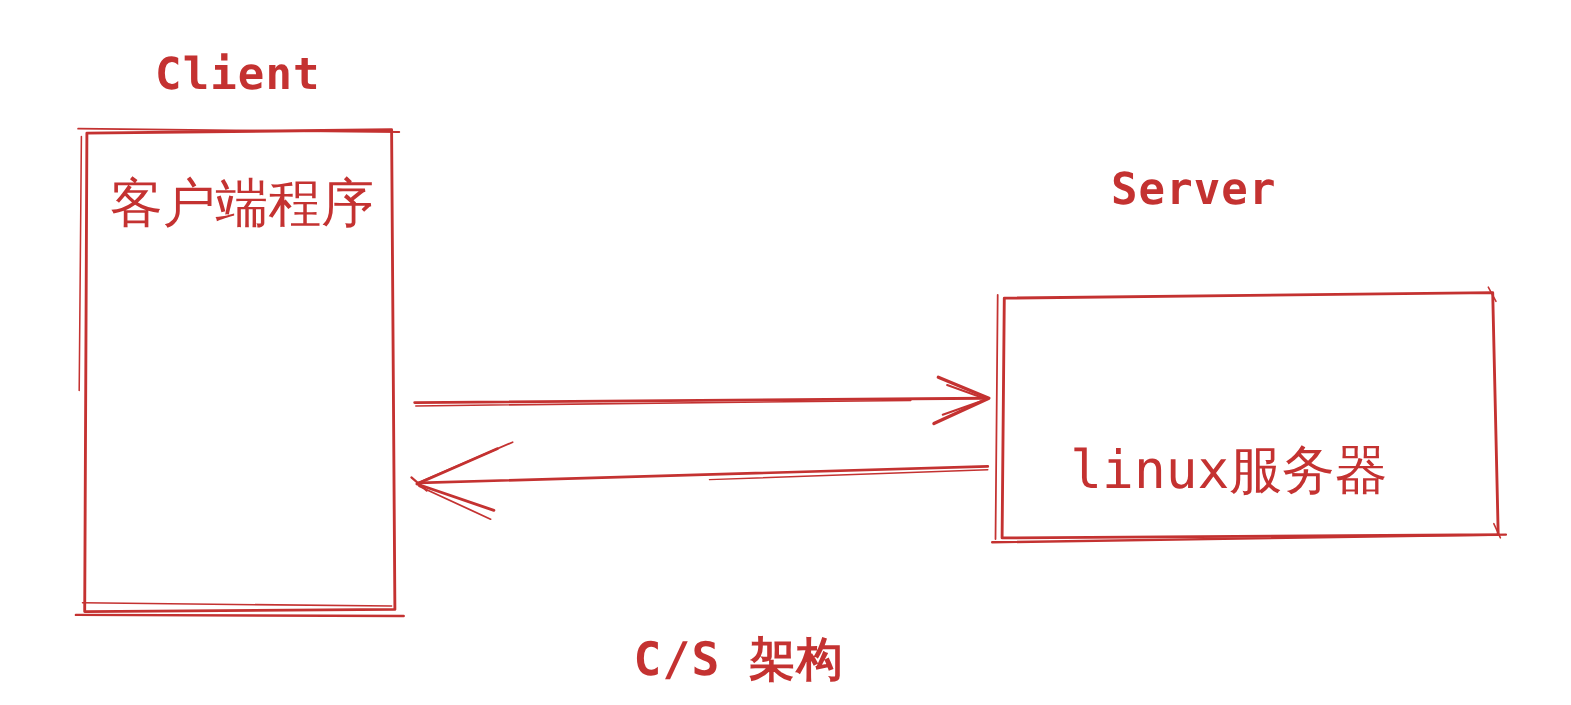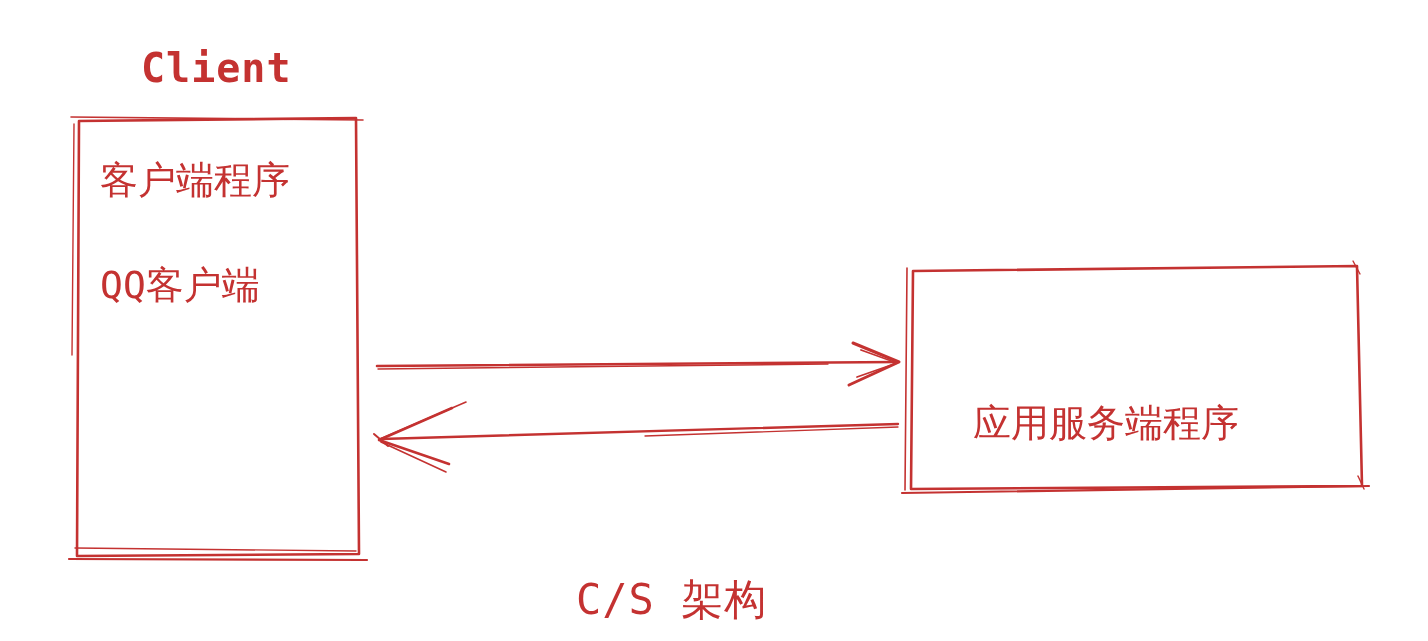--- a/index.html
+++ b/index.html
@@ -31,26 +31,26 @@
     position: absolute;
     white-space: nowrap;
     line-height: 1;
   }
   .title {
     font-size: 40px;
     font-weight: bold;
     letter-spacing: 1px;
   }
   .item {
-    font-size: 38px;
+    font-size: 48px;
     font-weight: 500;
   }
   .caption {
     font-size: 42px;
-    font-weight: 400;
+    font-weight: 700;
     letter-spacing: 1px;
   }
 </style>
 </head>
 <body>
 
 <div class="canvas">
 
   <svg class="strokes" width="1428" height="641" viewBox="0 0 1428 641">
 
@@ -82,19 +82,19 @@
       <path d="M898,427 L645,436" stroke-width="1.3"></path>
       <path d="M452,408 L379,440 L449,464" stroke-width="2.6"></path>
       <path d="M466,402 L380,439" stroke-width="1.6"></path>
       <path d="M381,442 L446,472" stroke-width="1.6"></path>
       <path d="M374,434 L388,446" stroke-width="2"></path>
     </g>
   </svg>
 
   <div class="txt title" style="left:141px; top:48px">Client</div>
   <div class="txt item" style="left:100px; top:161px">客户端程序</div>
-  <div class="txt item" style="left:100px; top:266px">QQ客户端</div>
 
-  <div class="txt item" style="left:973px; top:404px">应用服务端程序</div>
+  <div class="txt title" style="left:1010px; top:152px">Server</div>
+  <div class="txt item" style="left:973px; top:404px">linux服务器</div>
 
   <div class="txt caption" style="left:576px; top:579px">C/S 架构</div>
 
 </div>
 
 </body></html>

